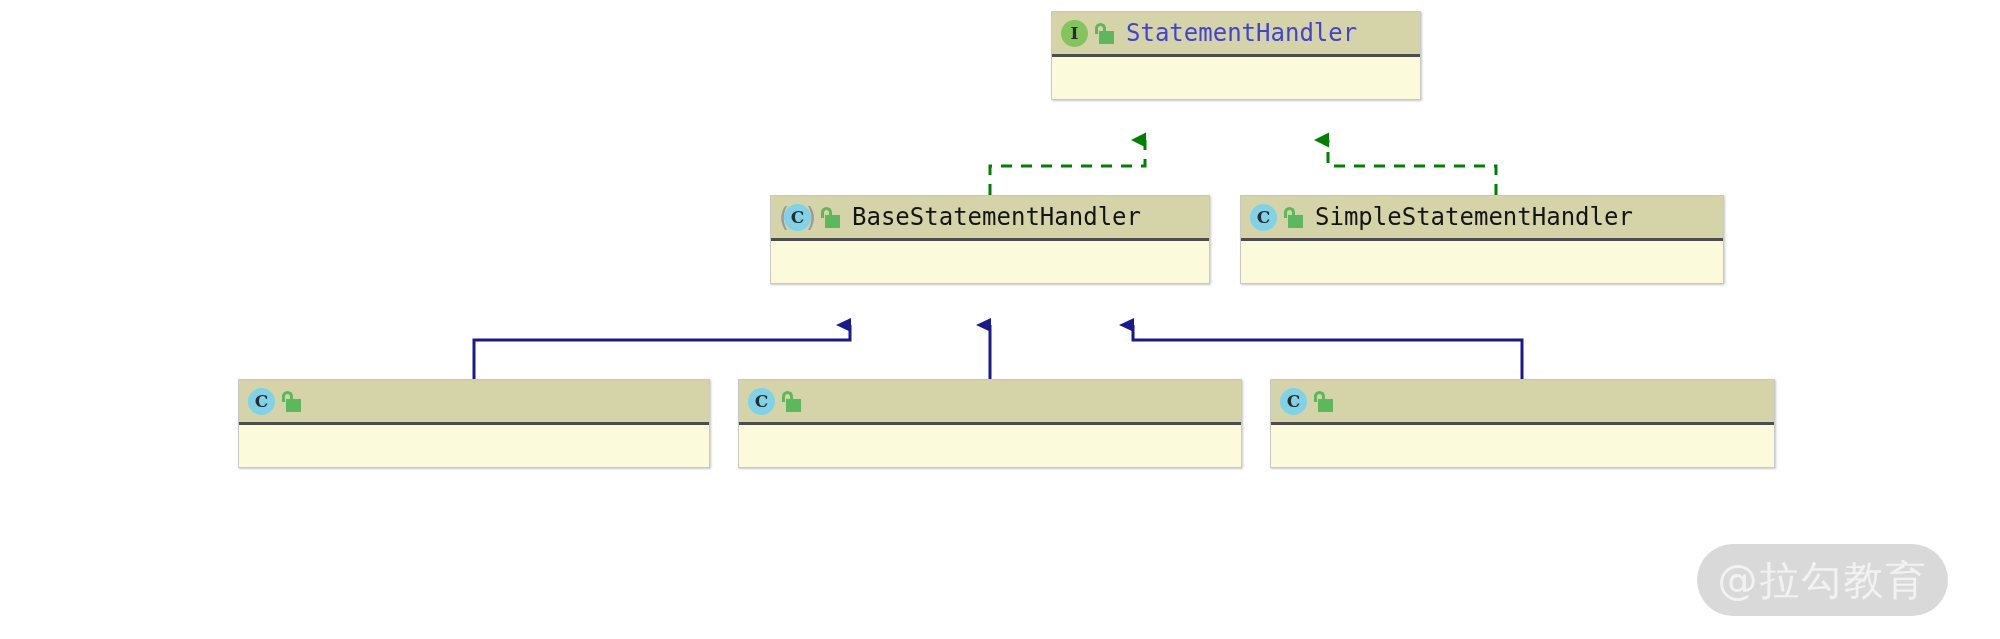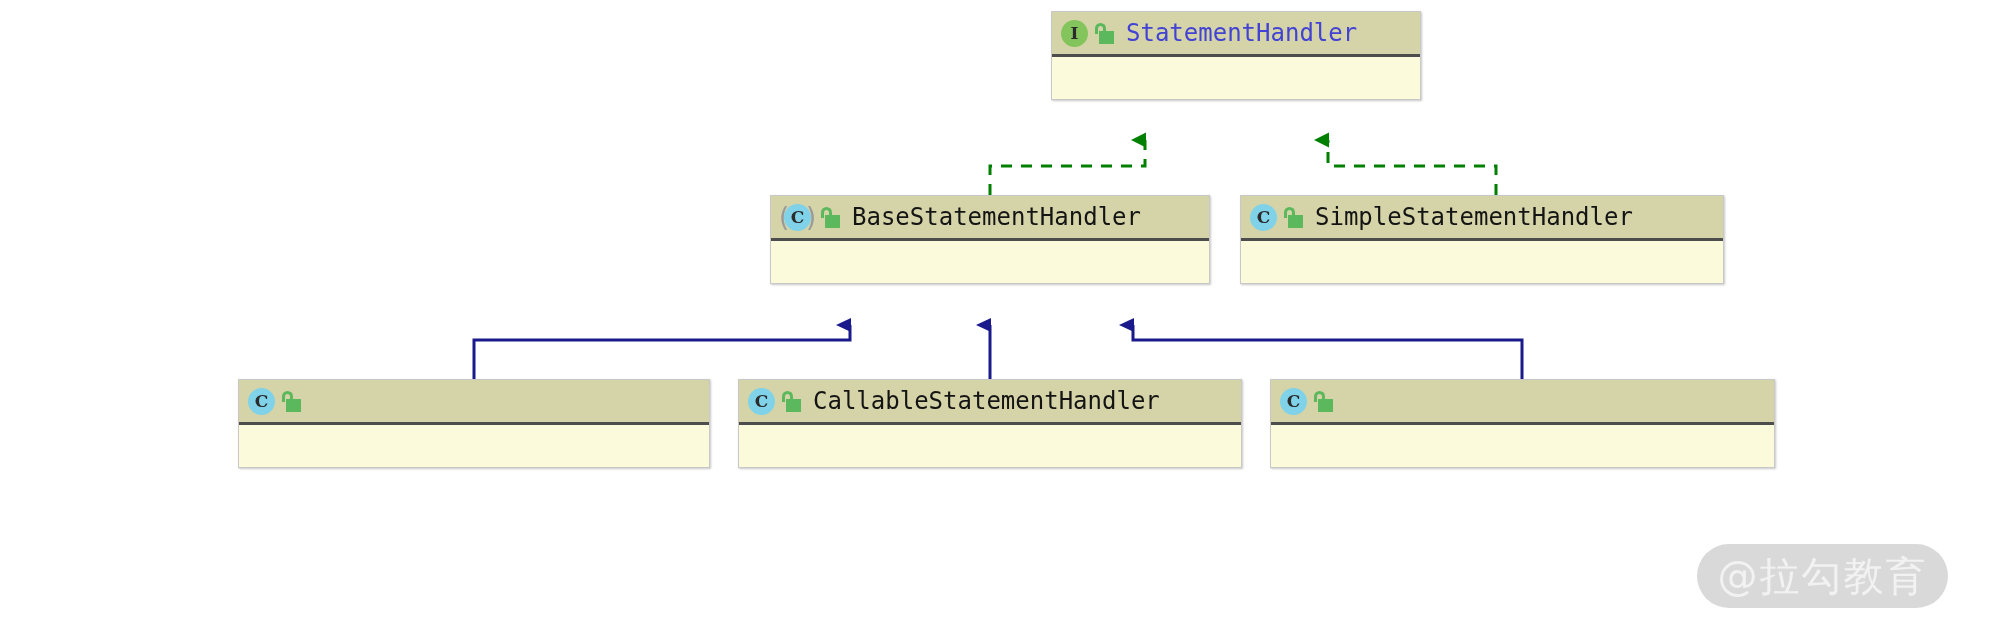--- a/index.html
+++ b/index.html
@@ -249,35 +249,34 @@
 
   <div class="uml-box" style="left:738px; top:379px; width:504px;">
     <div class="uml-header">
       <span class="type-icon cls">
         <span class="disc">C</span>
       </span>
       <span class="lock-icon">
         <span class="shackle"></span>
           <span class="body"></span>
       </span>
-      <span class="uml-title">CallableStatementHandler</span>
     </div>
     <div class="uml-body"></div>
   </div>
 
   <div class="uml-box" style="left:1270px; top:379px; width:505px;">
     <div class="uml-header">
       <span class="type-icon cls">
         <span class="disc">C</span>
       </span>
       <span class="lock-icon">
         <span class="shackle"></span>
           <span class="body"></span>
       </span>
     </div>
     <div class="uml-body"></div>
   </div>
 
-  <div id="watermark" style="left:1697px; top:544px; width:251px; height:64px;">
+  <div id="watermark" style="left:1697px; top:544px; width:251px; height:72px;">
     <span>@拉勾教育</span>
   </div>
 
 </div>
 
 </body></html>

